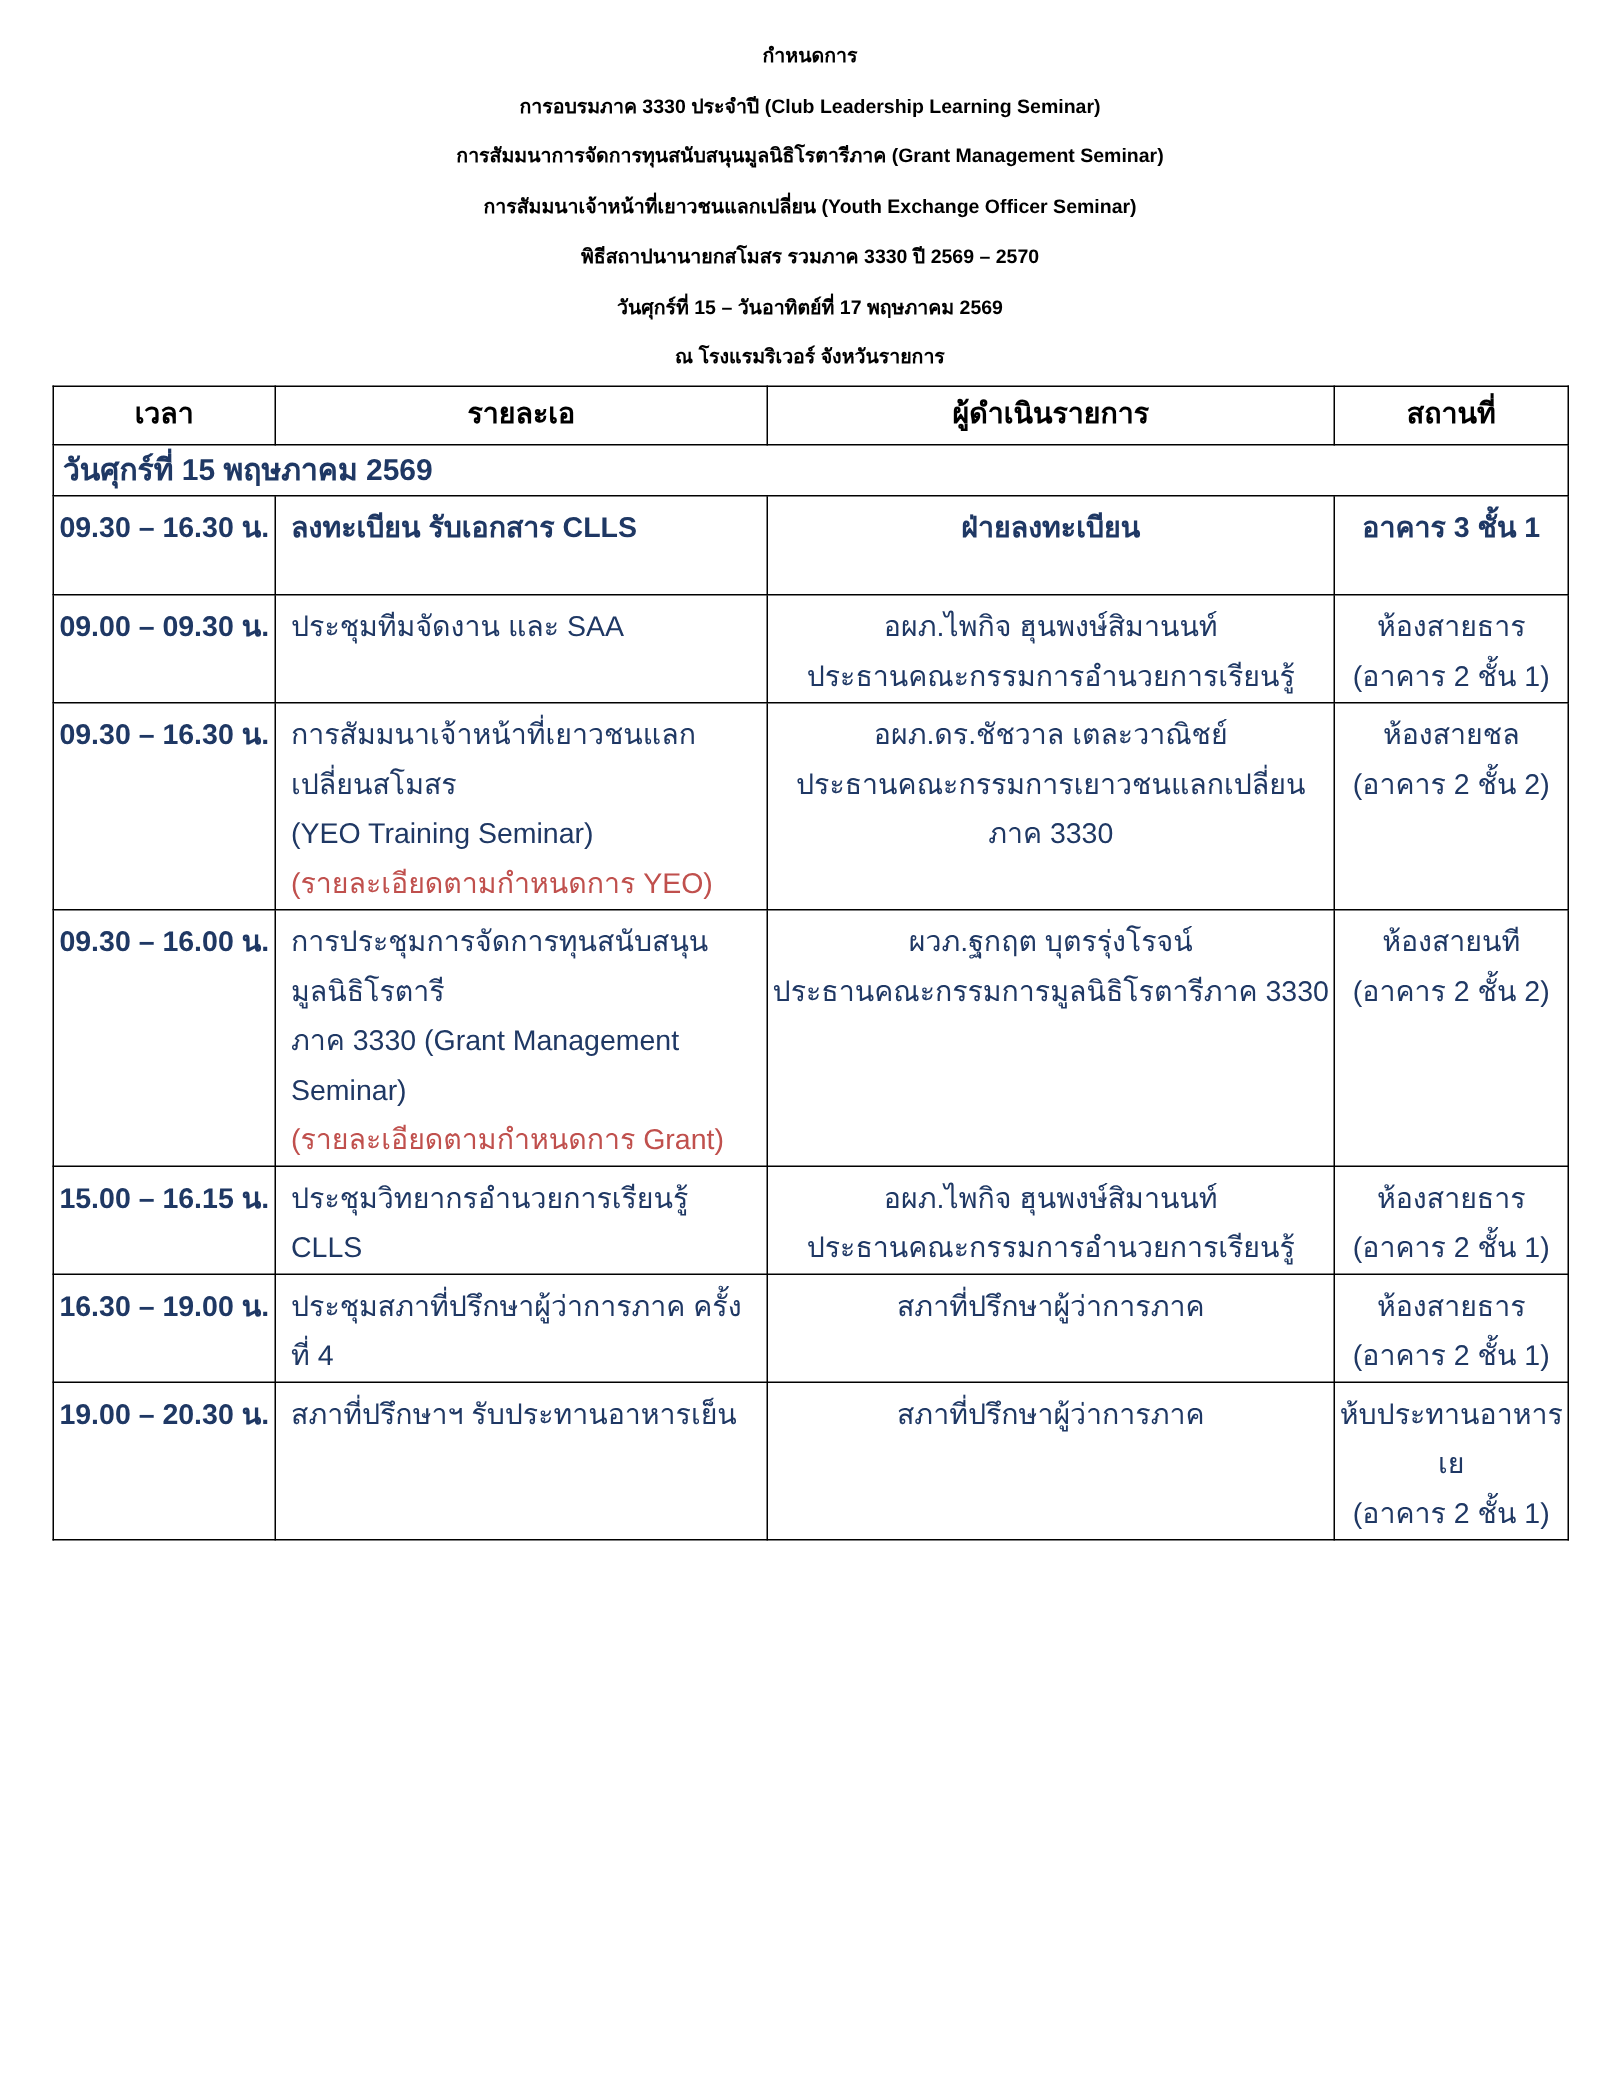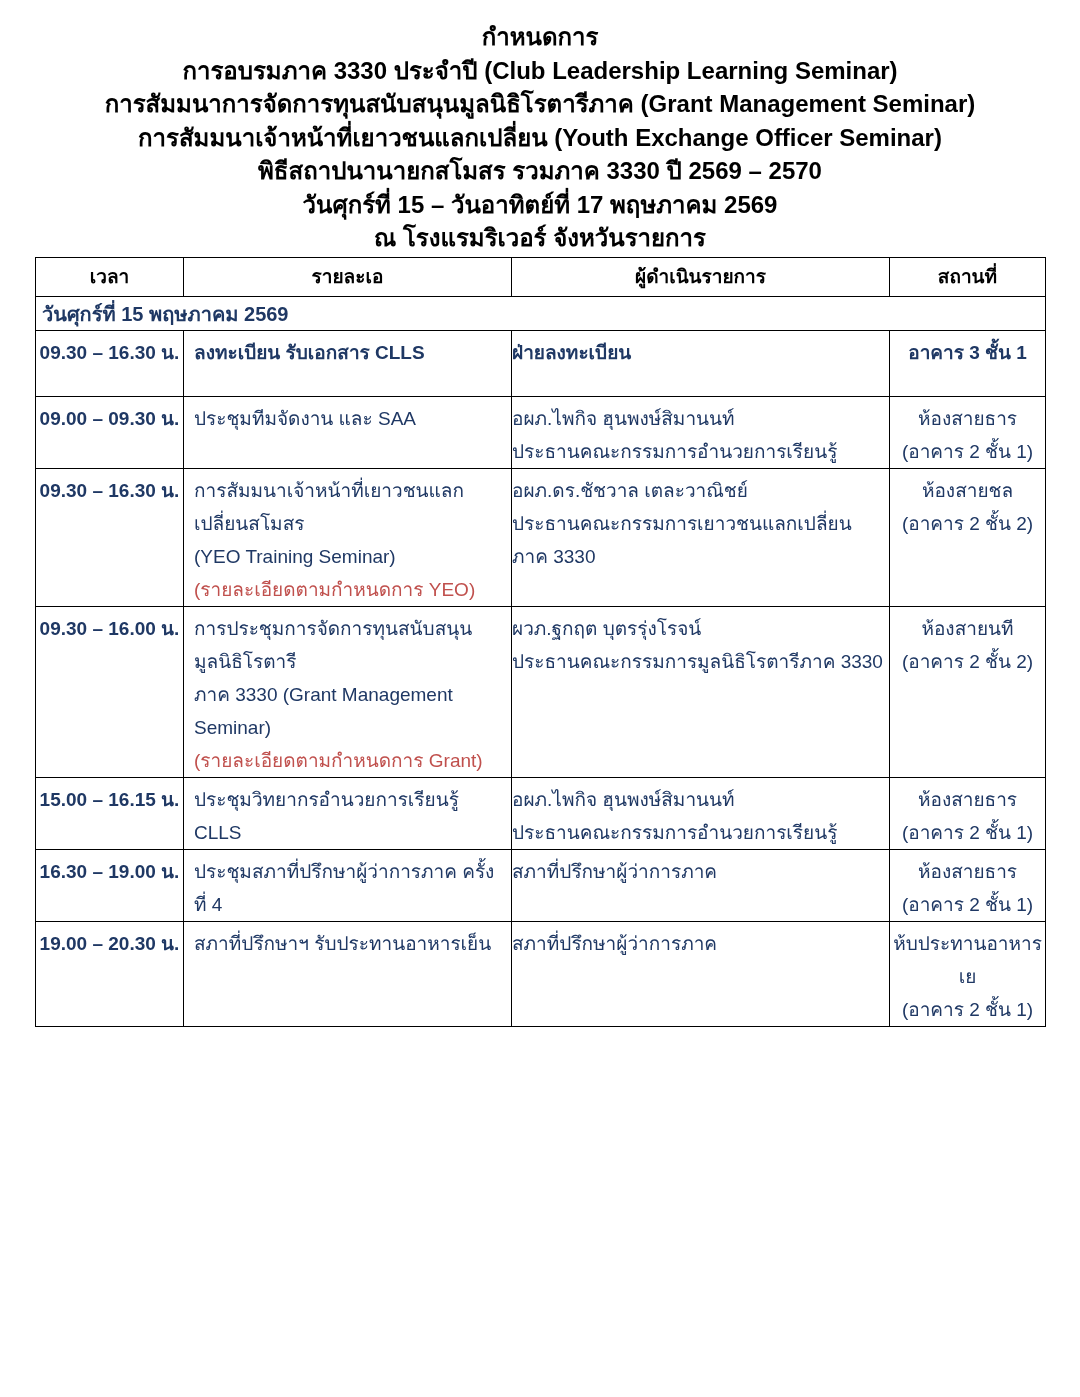--- a/index.html
+++ b/index.html
@@ -15,21 +15,21 @@
   }
   
   .title-block {
     position: absolute;
     top: 20px;
     left: 0;
     width: 100%;
     text-align: center;
   }
   .title-line {
-    font-size: 24px;
+    font-size: 13px;
     font-weight: bold;
     color: #000000;
     line-height: 33.5px;
   }
   
   .schedule {
     position: absolute;
     top: 257px;
     left: 35px;
     width: 1010px;
@@ -57,21 +57,21 @@
     color: var(--navy, #1F3864);
     font-size: 20px;
     padding-left: 6px;
     line-height: 32px;
     vertical-align: middle;
     margin-left: 22px;
   }
   .schedule td { color: var(--navy, #1F3864); }
   td.c-time     { text-align: center; padding-top: 5px; font-weight: bold; }
   td.c-program  { text-align: left;  padding: 5px 8px 0 10px; }
-  td.c-moderator{ text-align: left; padding-top: 5px; }
+  td.c-moderator{ text-align: center; padding-top: 5px; }
   td.c-location { text-align: center; padding-top: 5px; }
   tr.emphasis td { font-weight: bold; }
   .note-red { color: var(--red, #C0504D); }
   .line { display: block; }
 </style>
 </head>
 <body>
 
 <div class="page">
 

